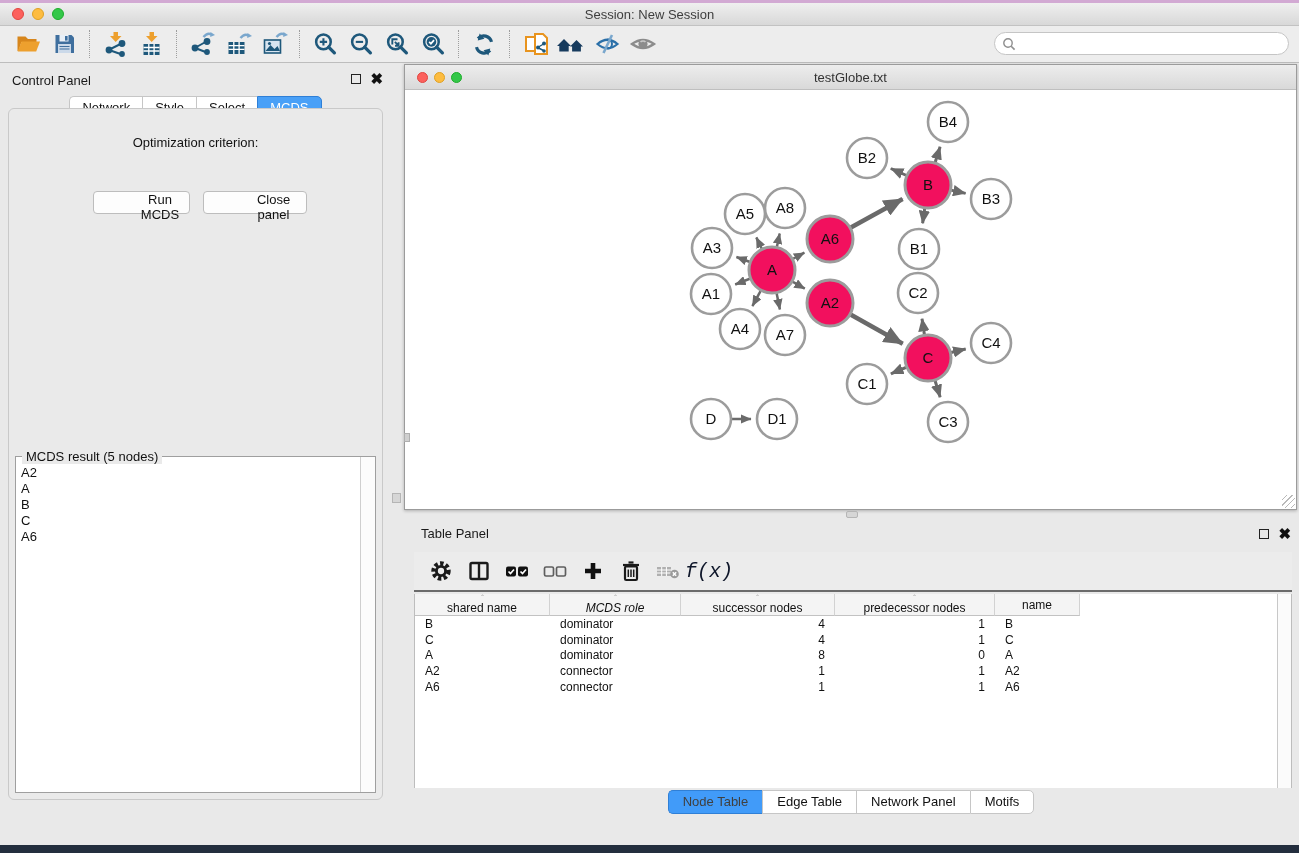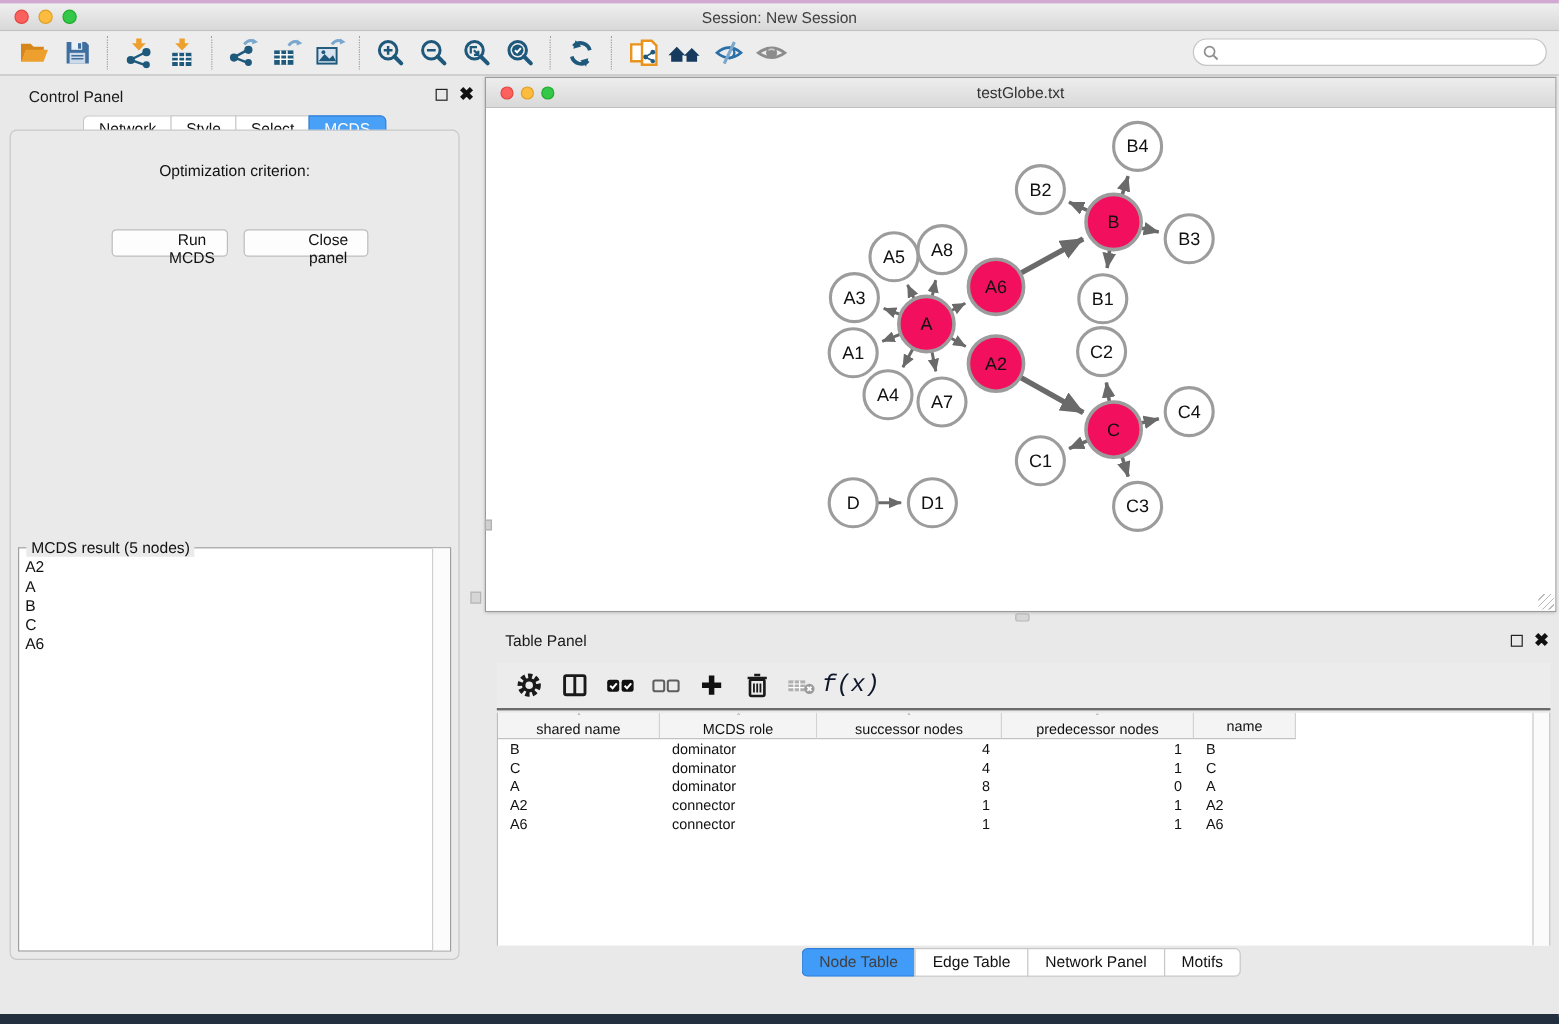--- a/index.html
+++ b/index.html
@@ -23,21 +23,21 @@
              border-bottom:1px solid #BDBDBD; display:flex; align-items:center; padding:0 10px; }
   .tb-btn { width:36px; height:30px; display:flex; align-items:center; justify-content:center; cursor:pointer; }
   .tb-sep { width:1px; height:28px; margin:0 7px; border-left:1px dotted #9E9E9E; }
   .search-field { position:absolute; right:10px; top:6px; width:295px; height:23px; background:#fff;
                   border:1px solid #C5C5C5; border-radius:12px; display:flex; align-items:center; padding-left:7px; }
   .search-field input { border:none; outline:none; flex:1; font-size:12px; background:transparent;
                         font-family:"Liberation Sans", sans-serif; }
 
   
   .control-panel { position:absolute; left:0; top:63px; width:391px; height:755px; }
-  .panel-header { position:absolute; left:12px; top:6px; width:100%; height:22px;padding-left:28px; }
+  .panel-header { position:absolute; left:0; top:6px; width:100%; height:22px;padding-left:28px; }
   .panel-header .ph-title { position:absolute; left:12px; top:4px; font-size:13px; color:#1A1A1A; }
   .ph-icons { position:absolute; right:8px; top:5px; display:flex; gap:9px; align-items:center; }
   .float-box { width:10px; height:10px; border:1.6px solid #222; }
   .close-x { font-size:15px; font-weight:bold; color:#111; line-height:10px; cursor:pointer; }
 
   .cp-tabs { position:absolute; left:0; top:33px; width:100%; display:flex; justify-content:center; }
   .cp-tab { font-size:13px; padding:3px 12px 4px; background:#fff; border:1px solid #C6C6C6;
             border-right:none; color:#111; cursor:pointer; }
   .cp-tab:first-child { border-radius:5px 0 0 5px; }
   .cp-tab:last-child { border-radius:0 5px 5px 0; border-right:1px solid #C6C6C6; }
@@ -517,21 +517,21 @@
       <div class="tbl-header" id="tbl-header">
           <div class="th" style="width: 135px;">
             <svg width="11" height="11" viewBox="0 0 11 11">
               <rect x="3.5" y="0.5" width="4" height="3" fill="none" stroke="#555"></rect>
               <path d="M5.5 3.5v2M2 5.5h7M2 5.5v2M9 5.5v2" stroke="#555" fill="none"></path>
               <rect x="0.5" y="7.5" width="3" height="3" fill="#777"></rect>
               <rect x="7.5" y="7.5" width="3" height="3" fill="#777"></rect>
             </svg>
             <span>shared name</span>
           </div>
-          <div class="th" style="width: 131px;">
+          <div class="th" style="width: 131px; font-style: italic;">
             <svg width="11" height="11" viewBox="0 0 11 11">
               <rect x="3.5" y="0.5" width="4" height="3" fill="none" stroke="#555"></rect>
               <path d="M5.5 3.5v2M2 5.5h7M2 5.5v2M9 5.5v2" stroke="#555" fill="none"></path>
               <rect x="0.5" y="7.5" width="3" height="3" fill="#777"></rect>
               <rect x="7.5" y="7.5" width="3" height="3" fill="#777"></rect>
             </svg>
             <span>MCDS role</span>
           </div>
           <div class="th" style="width: 154px;">
             <svg width="11" height="11" viewBox="0 0 11 11">

